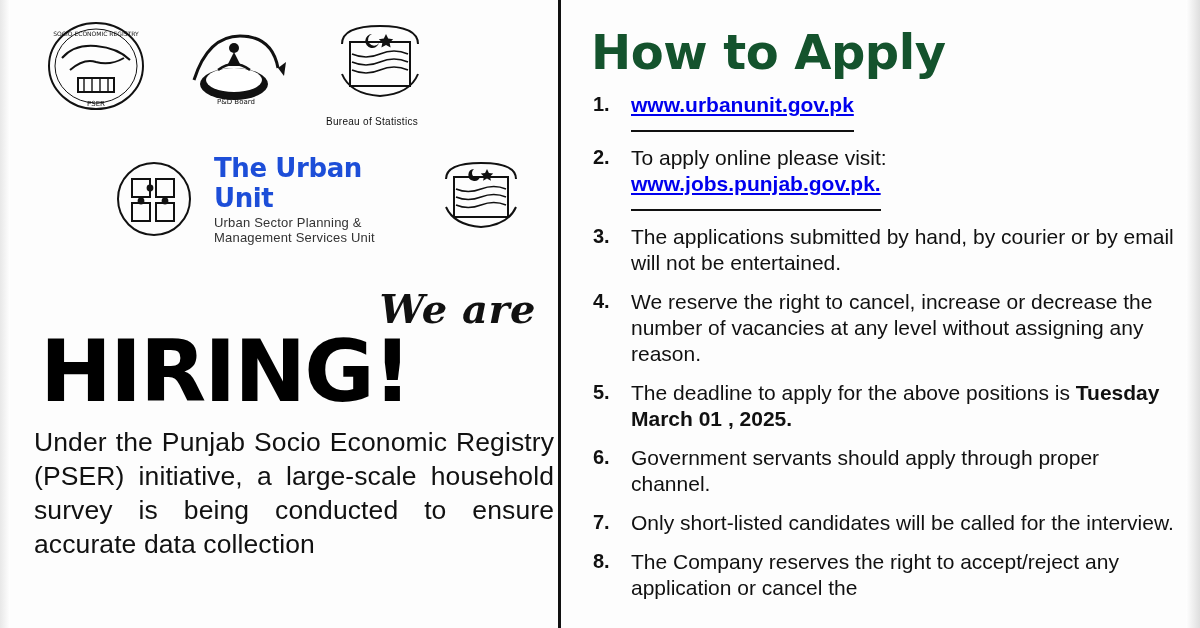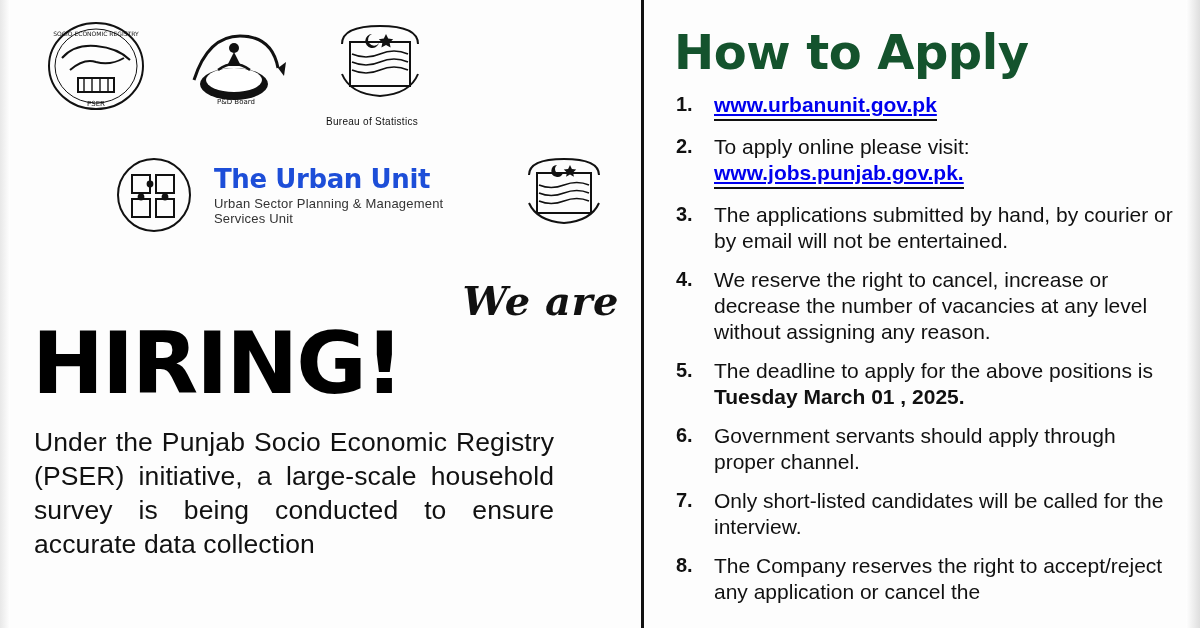--- a/index.html
+++ b/index.html
@@ -37,21 +37,21 @@
     content: "";
     position: absolute;
     right: 0; top: 0; bottom: 0;
     width: 14px;
     background: linear-gradient(to left, #dedede, #ffffff);
     pointer-events: none;
   }
 
   .left-col {
     position: relative;
-    width: 641px;
+    width: 558px;
     height: 100%;
     padding: 18px 22px 0 30px;
     box-sizing: border-box;
   }
 
   .divider {
     width: 3px;
     background: #111;
     height: 628px;
     flex: 0 0 3px;
@@ -109,32 +109,32 @@
     font-family: "DejaVu Serif", serif;
     font-style: italic;
     font-size: 40px;
     font-weight: 700;
     letter-spacing: .5px;
     line-height: 1;
     color: #111;
     text-align: right;
   }
   .hiring {
-    margin-left: 2px;
+    margin-left: 10px;
     margin-top: 2px;
     font-family: "DejaVu Sans", sans-serif;
     font-weight: 700;
     font-size: 86px;
     line-height: .95;
     letter-spacing: -2px;
     color: #000;
   }
 
   .intro {
-    margin-top: 20px;
+    margin-top: 12px;
     margin-left: 4px;
     width: 520px;
     font-size: 26.5px;
     line-height: 1.29;
     text-align: justify;
     color: #111;
     letter-spacing: .1px;
   }
 
   
@@ -167,21 +167,21 @@
     top: 0;
     font-weight: 700;
     font-size: 20px;
   }
   .u-bold {
     font-weight: 700;
   }
   .link {
     font-weight: 700;
     border-bottom: 2px solid #111;
-    padding-bottom: 1px;
+    padding-bottom: 12px;
     display: inline-block;
   }
   .step-line2 { display: block; }
   .clipped {
     overflow: hidden;
   }
 </style>
 </head>
 <body>
 

